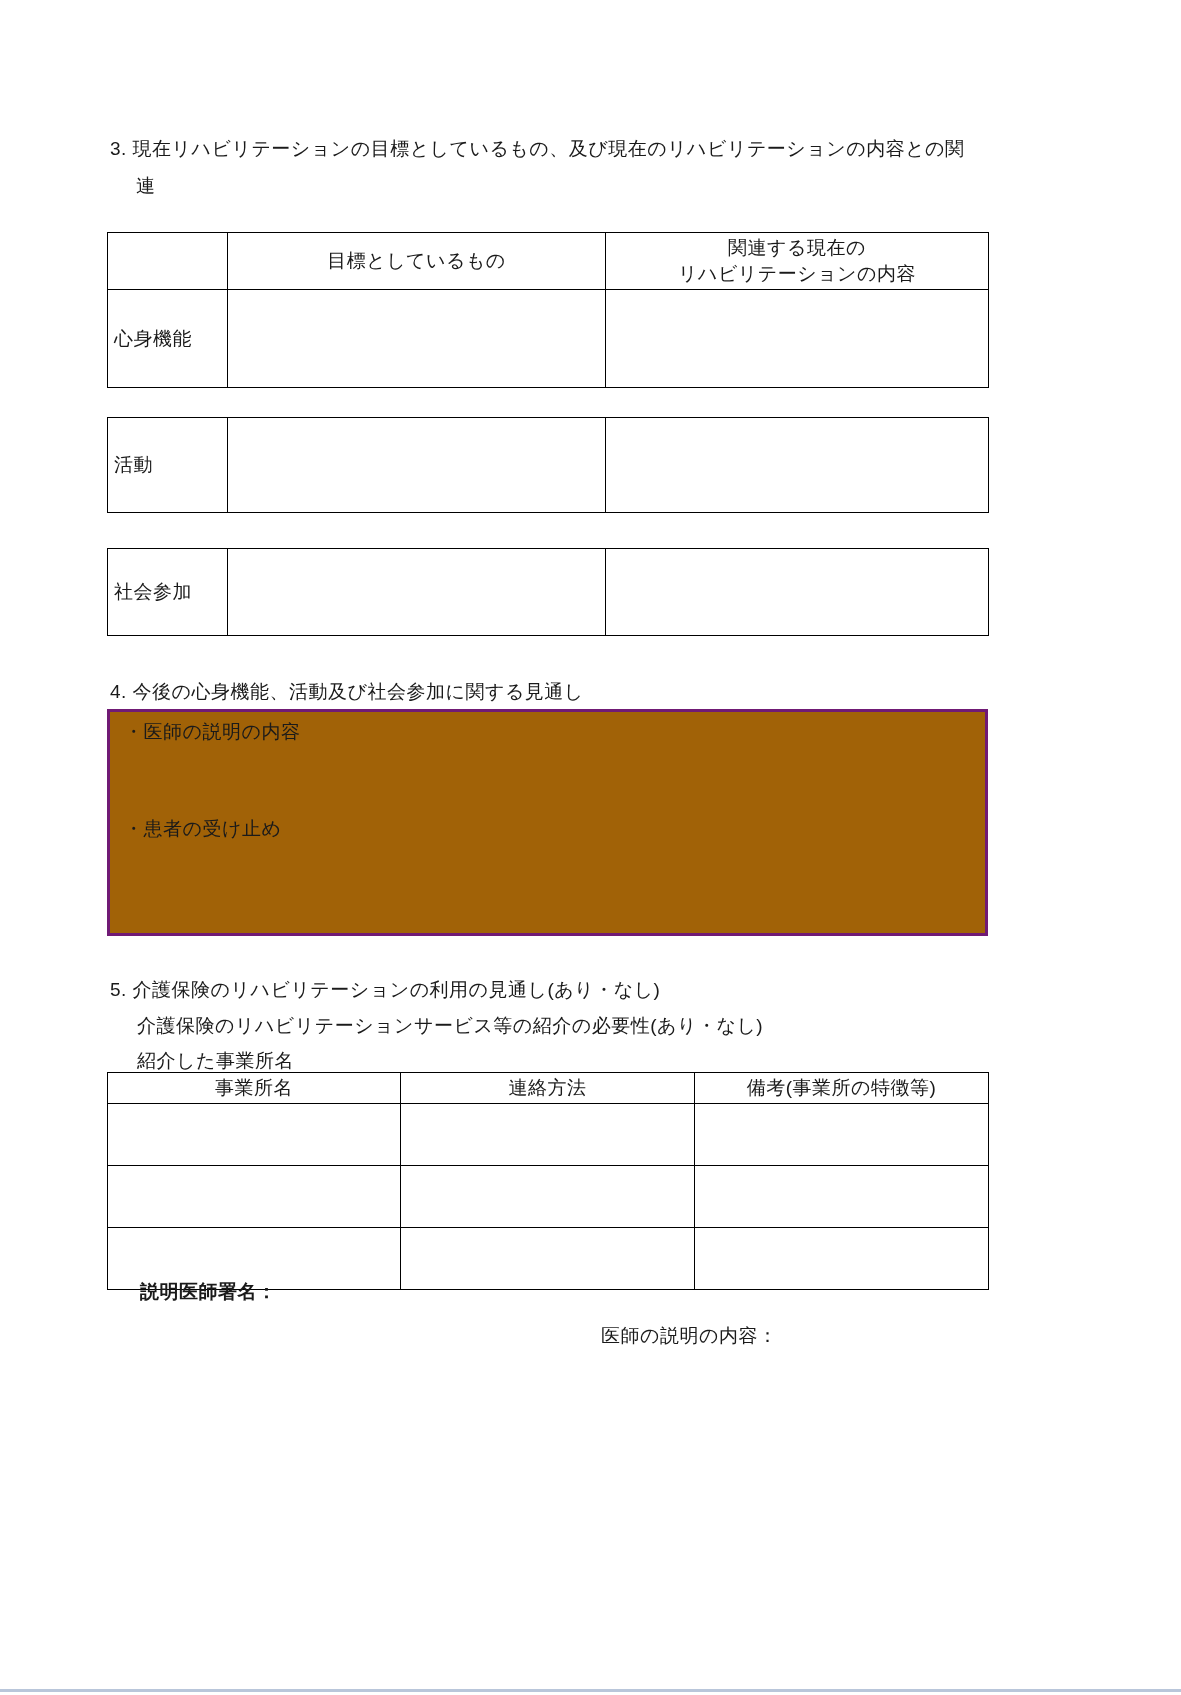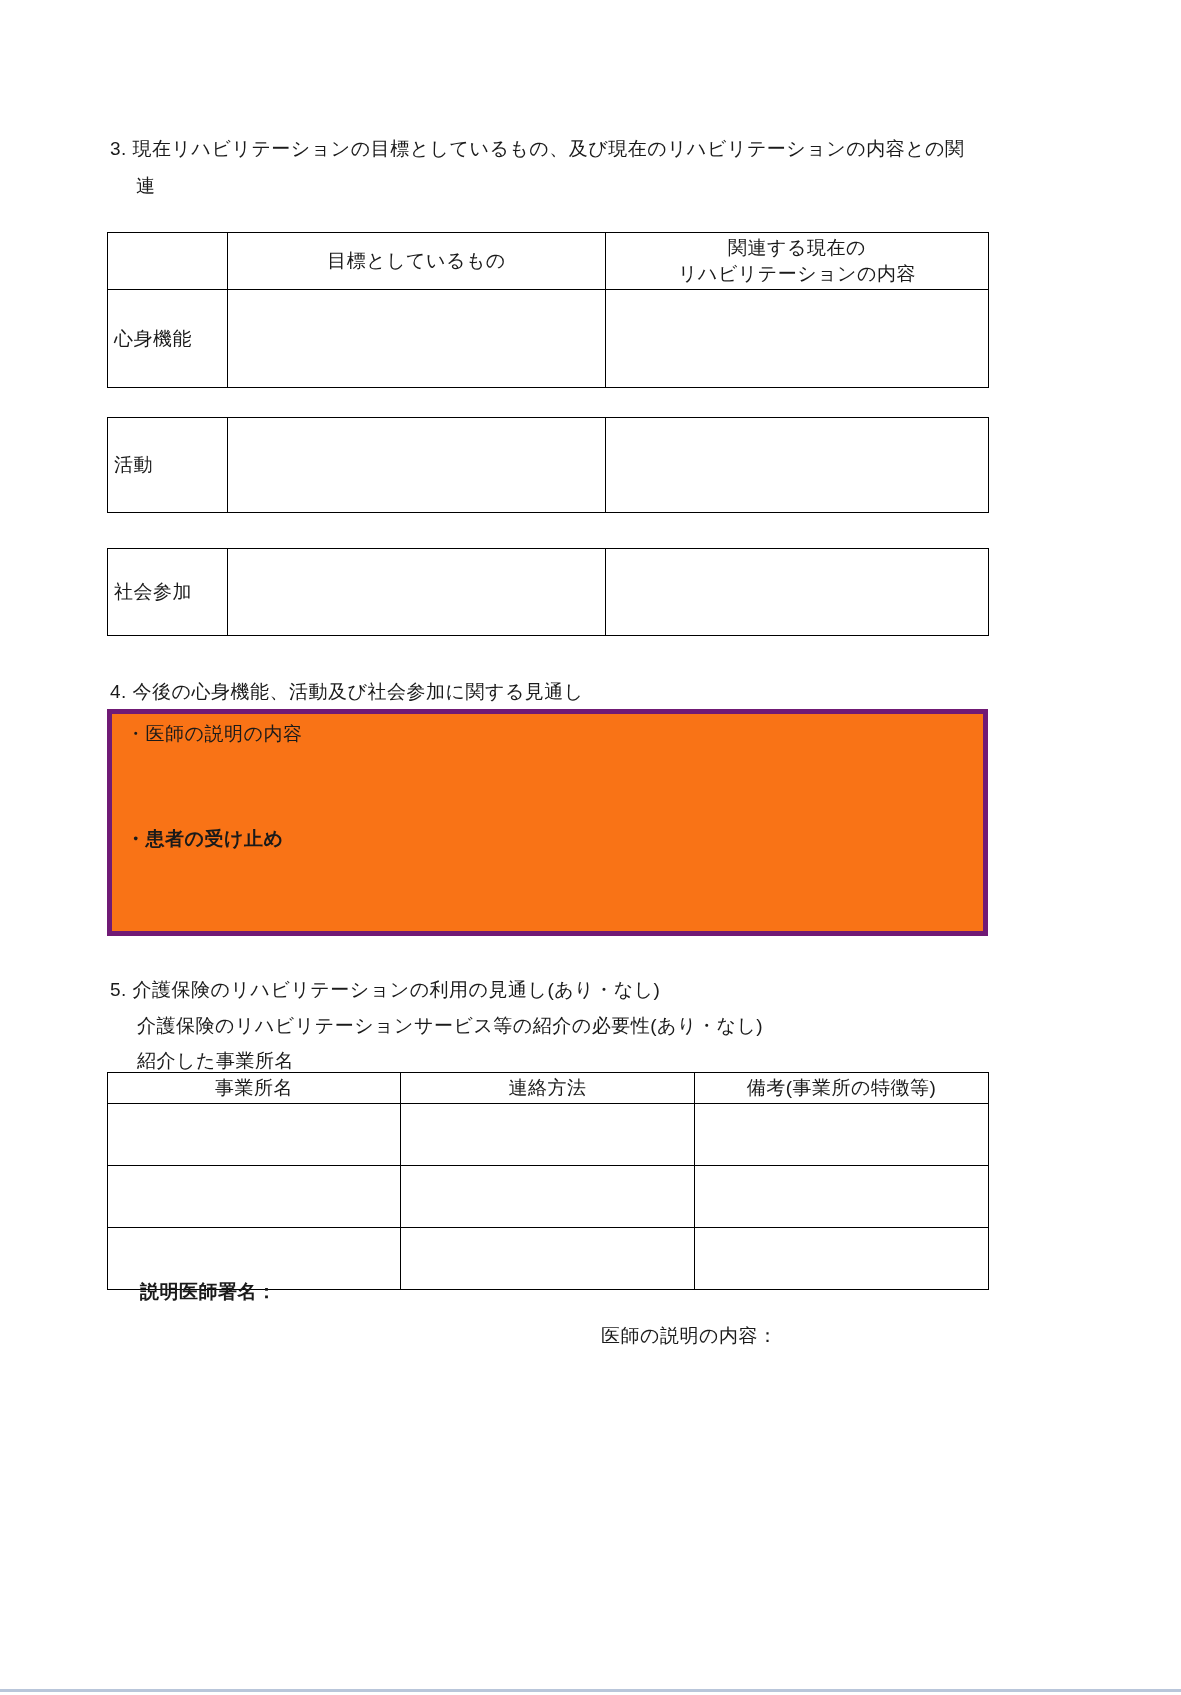--- a/index.html
+++ b/index.html
@@ -31,22 +31,22 @@
     border: 1px solid #000000;
     font-size: 19px;
     letter-spacing: 0.5px;
     vertical-align: middle;
     padding: 2px 6px;
   }
   table.grid td.center { text-align: left; }
   table.grid td.hdr { text-align: center; }
   .box {
     position: absolute;
-    border: 5px solid #701a75;
-    background: #f97316;
+    border: 3px solid #701a75;
+    background: #a16207;
   }
   .box .inner-label {
     position: absolute;
     font-size: 19px;
     letter-spacing: 0.5px;
     white-space: nowrap;
   }
   .bottom-edge {
     position: absolute;
     left: 0;
@@ -114,21 +114,21 @@
         <td></td>
         <td></td>
       </tr>
     </tbody>
   </table>
 
   <div class="text" style="left:110px; top:679px;">4. 今後の心身機能、活動及び社会参加に関する見通し</div>
 
   <div class="box" style="left:107px; top:709px; width:881px; height:227px;">
     <div class="inner-label" style="left:14px; top:7px;">・医師の説明の内容</div>
-    <div class="inner-label" style="left:14px; top:112px;font-weight:bold;">・患者の受け止め</div>
+    <div class="inner-label" style="left:14px; top:104px;">・患者の受け止め</div>
   </div>
 
   <div class="text" style="left:110px; top:977px;">5. 介護保険のリハビリテーションの利用の見通し(あり・なし)</div>
   <div class="text" style="left:137px; top:1013px;">介護保険のリハビリテーションサービス等の紹介の必要性(あり・なし)</div>
   <div class="text" style="left:137px; top:1048px;">紹介した事業所名</div>
 
   <table class="grid" style="left:107px; top:1072px;">
     <colgroup>
       <col style="width:293px">
         <col style="width:294px">

